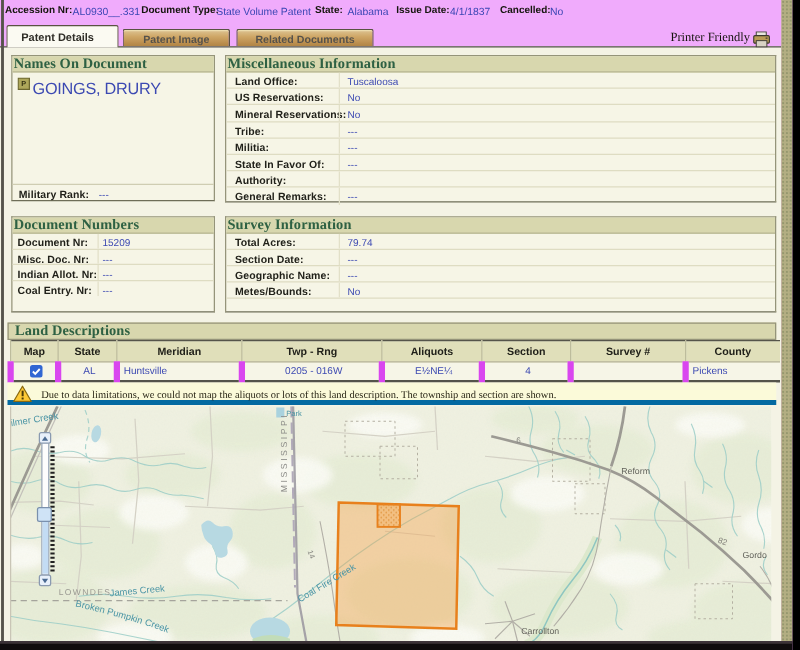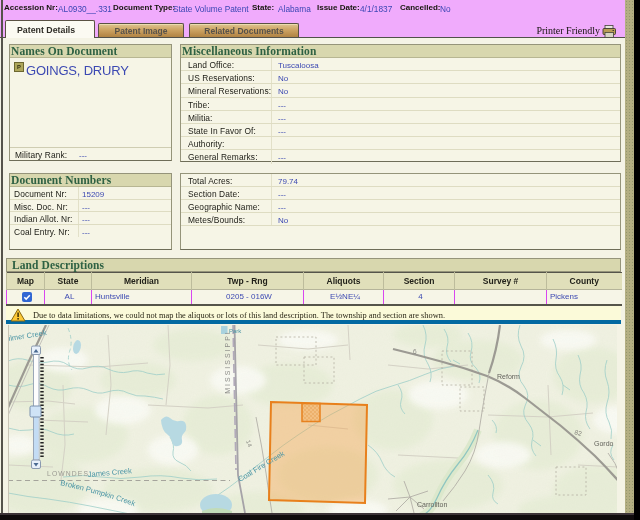--- a/index.html
+++ b/index.html
@@ -19,21 +19,21 @@
 .tab{position:absolute;border:1px solid #5a5243;border-bottom:none;border-radius:2px 2px 0 0;
 font-weight:bold;text-align:center}
 #tab1{left:5px;top:20px;width:90px;height:18px;z-index:5;background:#fbfaf2;color:#2f2d27;font-size:8.8px;line-height:18px;text-align:left;padding-left:11px}
 #tab2{left:98px;top:23px;width:86px;height:14px;box-shadow:inset 0 1px 0 #ecdcae;background:linear-gradient(180deg,#ddc493 0,#cfa767 40%,#bb8e4e 80%,#b08444 100%);color:#57524a;font-size:8.5px;line-height:14px}
 #tab3{left:189px;top:23px;width:110px;height:14px;box-shadow:inset 0 1px 0 #ecdcae;background:linear-gradient(180deg,#ddc493 0,#cfa767 40%,#bb8e4e 80%,#b08444 100%);color:#57524a;font-size:8.5px;line-height:14px}
 #printer{position:absolute;left:516px;top:25px;width:105px;height:12px;font-family:"Liberation Serif",serif;font-size:10px;color:#15130e}
 
 .box{position:absolute;background:#f6f5e6;border:1px solid #95947a;border-bottom-color:#6e6d58}
 .bhead{height:13px;background:#d8d7ae;font-family:"Liberation Serif",serif;font-weight:bold;font-size:11.5px;line-height:12px;color:#2e6143;padding-left:1px;letter-spacing:.1px;border-bottom:1px solid #b7b692}
 .row{position:relative;border-bottom:1px solid #dedcc2;overflow:hidden}
-.rlbl{position:absolute;left:7px;top:2px;font-size:8.4px;font-weight:normal;color:#21211a;letter-spacing:.1px}
+.rlbl{position:absolute;left:7px;top:2px;font-size:8.4px;font-weight:bold;color:#21211a;letter-spacing:.1px}
 .rval{position:absolute;top:3px;font-size:8px;color:#3c49b2}
 .vline{position:absolute;top:0;bottom:0;width:1px;background:#e2e0c8}
 
 table{border-collapse:collapse;table-layout:fixed}
 
 #map{position:absolute;left:8px;top:325px;width:609px;height:188px}
 </style></head><body>
 <div id="page">
 <div id="content"></div>
 <div id="khaki"></div>
@@ -141,20 +141,21 @@
         <div class="vline" style="left:68px"></div>
       </div>
  <div class="row" style="height:12.5px;border-bottom:none">
         <span class="rlbl" style="left:4px">Coal Entry. Nr:</span>
         <span class="rval" style="left:72px">---</span>
         <div class="vline" style="left:68px"></div>
       </div>
 </div>
 
 <div class="box" id="surveybox" style="left:180px;top:173px;width:441px;height:77px">
+ <div class="bhead">Survey Information</div>
  <div class="row" style="height:13px">
         <span class="rlbl">Total Acres:</span>
         <span class="rval" style="left:97px">79.74</span>
         <div class="vline" style="left:90px"></div>
       </div>
  <div class="row" style="height:13px">
         <span class="rlbl">Section Date:</span>
         <span class="rval" style="left:97px">---</span>
         <div class="vline" style="left:90px"></div>
       </div>
@@ -204,21 +205,21 @@
 <td class="dc" style="text-align:center">E½NE¼</td>
 <td class="dc" style="text-align:center">4</td>
 <td class="dc"></td>
 <td class="dc">Pickens</td>
 </tr>
 </tbody>
       </table>
 </div>
 <style>
 .hc{font-size:8.5px;font-weight:bold;color:#21211a;border-left:1px solid #bdbc9c;padding:0}
-.dc{font-size:8px;color:#3c49b2;border-left:1px solid #d946ef;border-top:1px solid #b5b49a;padding:0 0 0 3px}
+.dc{font-size:8px;color:#3c49b2;border-left:5px solid #d946ef;border-top:1px solid #b5b49a;padding:0 0 0 3px}
 </style>
 
 <div class="abs" style="left:6px;top:306px;width:615px;height:18px;background:#fbfad9;border-bottom:4px solid #0369a1">
  <svg width="16" height="14" viewBox="0 0 16 14" style="position:absolute;left:4px;top:2px">
   <path d="M8 1 L15 13 L1 13 Z" fill="#fdc936" stroke="#8a6a10" stroke-width="1" stroke-linejoin="round"></path>
   <rect x="7.3" y="4.5" width="1.6" height="4.5" fill="#4a3a08"></rect>
   <rect x="7.3" y="10" width="1.6" height="1.6" fill="#4a3a08"></rect>
  </svg>
  <span style="position:absolute;left:27px;top:5px;font-family:'Liberation Serif',serif;font-size:8.4px;color:#231f10">Due to data limitations, we could not map the aliquots or lots of this land description. The township and section are shown.</span>
 </div>

